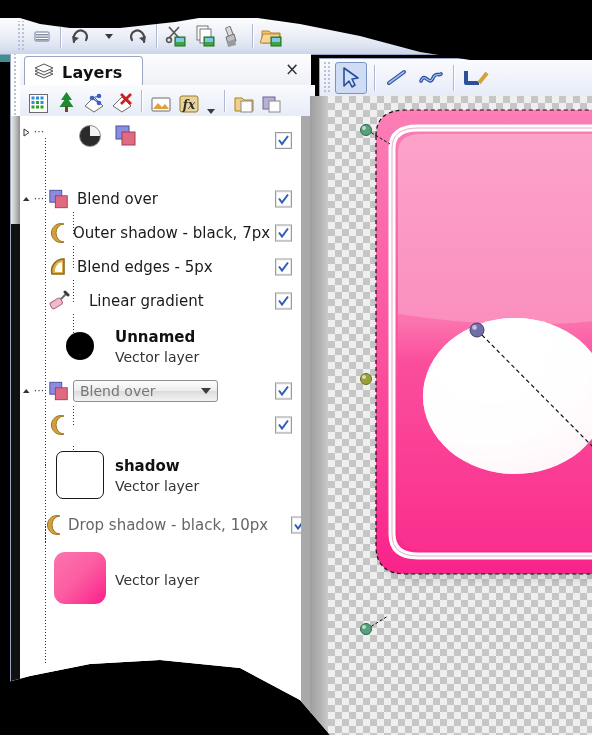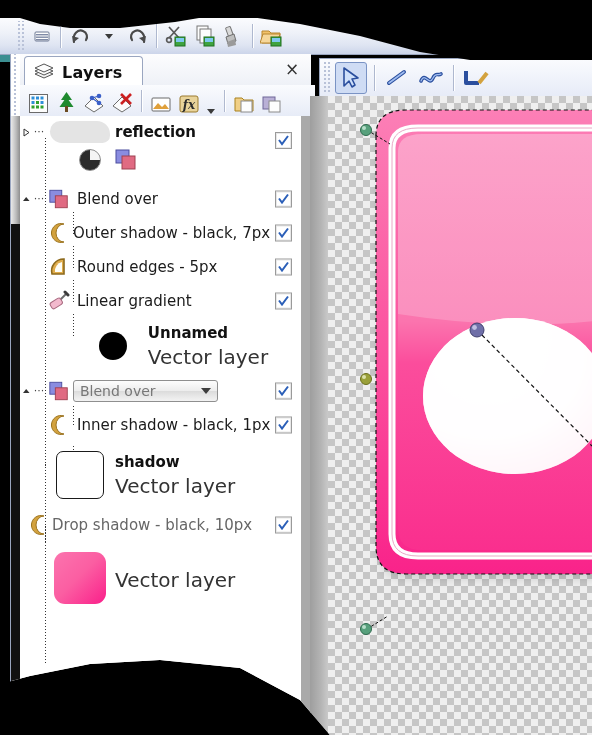--- a/index.html
+++ b/index.html
@@ -70,21 +70,21 @@
   .chk svg{display:block;}
 
   
   .vline{position:absolute;width:1px;background-image:linear-gradient(#333 50%,transparent 50%);
          background-size:1px 3px;}
 
   
   .thumbcell{width:84px;flex:none;display:flex;align-items:center;justify-content:center;}
   .namecell{display:flex;flex-direction:column;justify-content:center;}
   .lname{font-size:15px;font-weight:bold;color:#111;}
-  .lkind{font-size:20px;color:#333;margin-top:3px;}
+  .lkind{font-size:14px;color:#333;margin-top:3px;}
 
   .thumb-reflection{width:60px;height:22px;background:#e4e4e4;border-radius:14px 18px 10px 16px;}
   .thumb-black{width:28px;height:28px;border-radius:50%;background:#000;}
   .thumb-outline{width:46px;height:46px;border-radius:7px;background:#fff;border:1px solid #1a1a1a;}
   .thumb-pink{width:52px;height:52px;border-radius:11px;
        background:linear-gradient(135deg,#fb74ae 0%,#fb5ea2 48%,#fa1f8a 100%);}
 
   
   .pie{width:20px;height:20px;border-radius:50%;
        background:conic-gradient(from 0deg,#f4f4f4 0deg 90deg,#2b2b2b 90deg 360deg);
@@ -324,26 +324,20 @@
         <div class="vline" style="left:25px;top:410px;height:18px;"></div>
 
         <div class="row" style="height:62px;align-items:flex-start;padding-top:4px;">
           <div class="twisty" style="height:24px;">
             <svg width="9" height="9" viewBox="0 0 9 9">
                 <path d="M2 1 L7 4.5 L2 8 Z" fill="none" stroke="#333"></path>
               </svg>
           </div>
           <div class="dots" style="height:24px;line-height:24px;">···</div>
           <div style="display:flex;flex-direction:column;">
-            <div style="display:flex;align-items:center;">
-              <div class="thumbcell" style="width:70px;height:24px;">
-                <div class="thumb-reflection"></div>
-              </div>
-              <div class="lname">reflection</div>
-            </div>
             <div class="subrow" style="margin-left:34px;margin-top:4px;">
               <div class="pie"></div>
               <svg width="24" height="23" viewBox="0 0 24 23">
                 <rect x="2" y="2" width="13" height="13" fill="#8a8ce0" stroke="#4b4d9e"></rect>
                 <rect x="8" y="8" width="13" height="13" fill="#e06a82" stroke="#9e4050"></rect>
               </svg>
             </div>
           </div>
           <div class="chk" style="top:16px;transform:none;">
             <svg width="11" height="11" viewBox="0 0 11 11">
@@ -391,48 +385,48 @@
 
         <div class="row" style="height:34px;">
           <div class="twisty"></div>
             <div class="dots"></div>
           <div class="icoslot">
             <svg width="22" height="22" viewBox="0 0 22 22">
               <path d="M16 3 L16 18 L4 18 A12 12 0 0 1 16 3 Z" fill="#e0ad4d" stroke="#8d6a1c" stroke-width="1.6"></path>
               <path d="M14 6 L14 16 L7 16 A9 9 0 0 1 14 6 Z" fill="#fdfdf6"></path>
             </svg>
           </div>
-          <div class="lbl" style="margin-left:4px;">Round edges - 5px</div>
+          <div class="lbl" style="margin-left:4px;">Blend edges - 5px</div>
           <div class="chk">
             <svg width="11" height="11" viewBox="0 0 11 11">
                 <path d="M1 5 L4 9 L10 1" fill="none" stroke="#2b5fb8" stroke-width="2"></path>
               </svg>
           </div>
         </div>
 
         <div class="row" style="height:34px;">
           <div class="twisty"></div>
             <div class="dots"></div>
           <div class="icoslot">
             <svg width="22" height="22" viewBox="0 0 22 22">
               <line x1="11" y1="11" x2="19" y2="3" stroke="#6b6b6b" stroke-width="2"></line>
               <path d="M17 2 L20 5" stroke="#3b3b3b" stroke-width="3" stroke-linecap="round"></path>
               <rect x="2" y="10" width="12" height="7" rx="2.2" transform="rotate(-32 8 13)" fill="#f2b9cd" stroke="#a8697f"></rect>
             </svg>
           </div>
-          <div class="lbl" style="margin-left:4px;">Linear gradient</div>
+          <div class="lbl" style="margin-left:16px;">Linear gradient</div>
           <div class="chk">
             <svg width="11" height="11" viewBox="0 0 11 11">
                 <path d="M1 5 L4 9 L10 1" fill="none" stroke="#2b5fb8" stroke-width="2"></path>
               </svg>
           </div>
         </div>
 
 
-        <div class="row" style="height:56px;justify-content:center;">
+        <div class="row" style="height:56px;">
           <div class="twisty"></div>
             <div class="dots"></div>
           <div class="thumbcell" style="width:70px;">
             <div class="thumb-black"></div>
           </div>
           <div class="namecell">
             <div class="lname">Unnamed</div>
             <div class="lkind">Vector layer</div>
           </div>
         </div>
@@ -462,41 +456,40 @@
         </div>
 
         <div class="row" style="height:34px;">
           <div class="twisty"></div>
             <div class="dots"></div>
           <div class="icoslot">
             <svg width="22" height="22" viewBox="0 0 22 22">
               <path d="M16 2 A9.5 9.5 0 1 0 16 20 A8 9 0 1 1 16 2 Z" fill="#d3a23e" stroke="#9b7320"></path>
             </svg>
           </div>
-          <div class="lbl" style="margin-left:4px;">Inner shadow - black, 1px</div>
           <div class="chk">
             <svg width="11" height="11" viewBox="0 0 11 11">
                 <path d="M1 5 L4 9 L10 1" fill="none" stroke="#2b5fb8" stroke-width="2"></path>
               </svg>
           </div>
         </div>
 
         <div class="row" style="height:66px;">
           <div class="twisty"></div>
             <div class="dots"></div>
           <div class="thumbcell" style="width:70px;">
             <div class="thumb-outline"></div>
           </div>
           <div class="namecell">
             <div class="lname">shadow</div>
             <div class="lkind">Vector layer</div>
           </div>
         </div>
 
-        <div class="row" style="height:34px;">
+        <div class="row" style="height:34px;margin-left:16px;">
           <div class="twisty" style="width:6px"></div>
           <div class="icoslot" style="width:26px">
             <svg width="22" height="22" viewBox="0 0 22 22">
               <path d="M16 2 A9.5 9.5 0 1 0 16 20 A8 9 0 1 1 16 2 Z" fill="#d3a23e" stroke="#9b7320"></path>
             </svg>
           </div>
           <div class="lbl dim">Drop shadow - black, 10px</div>
           <div class="chk">
             <svg width="11" height="11" viewBox="0 0 11 11">
                 <path d="M1 5 L4 9 L10 1" fill="none" stroke="#2b5fb8" stroke-width="2"></path>

